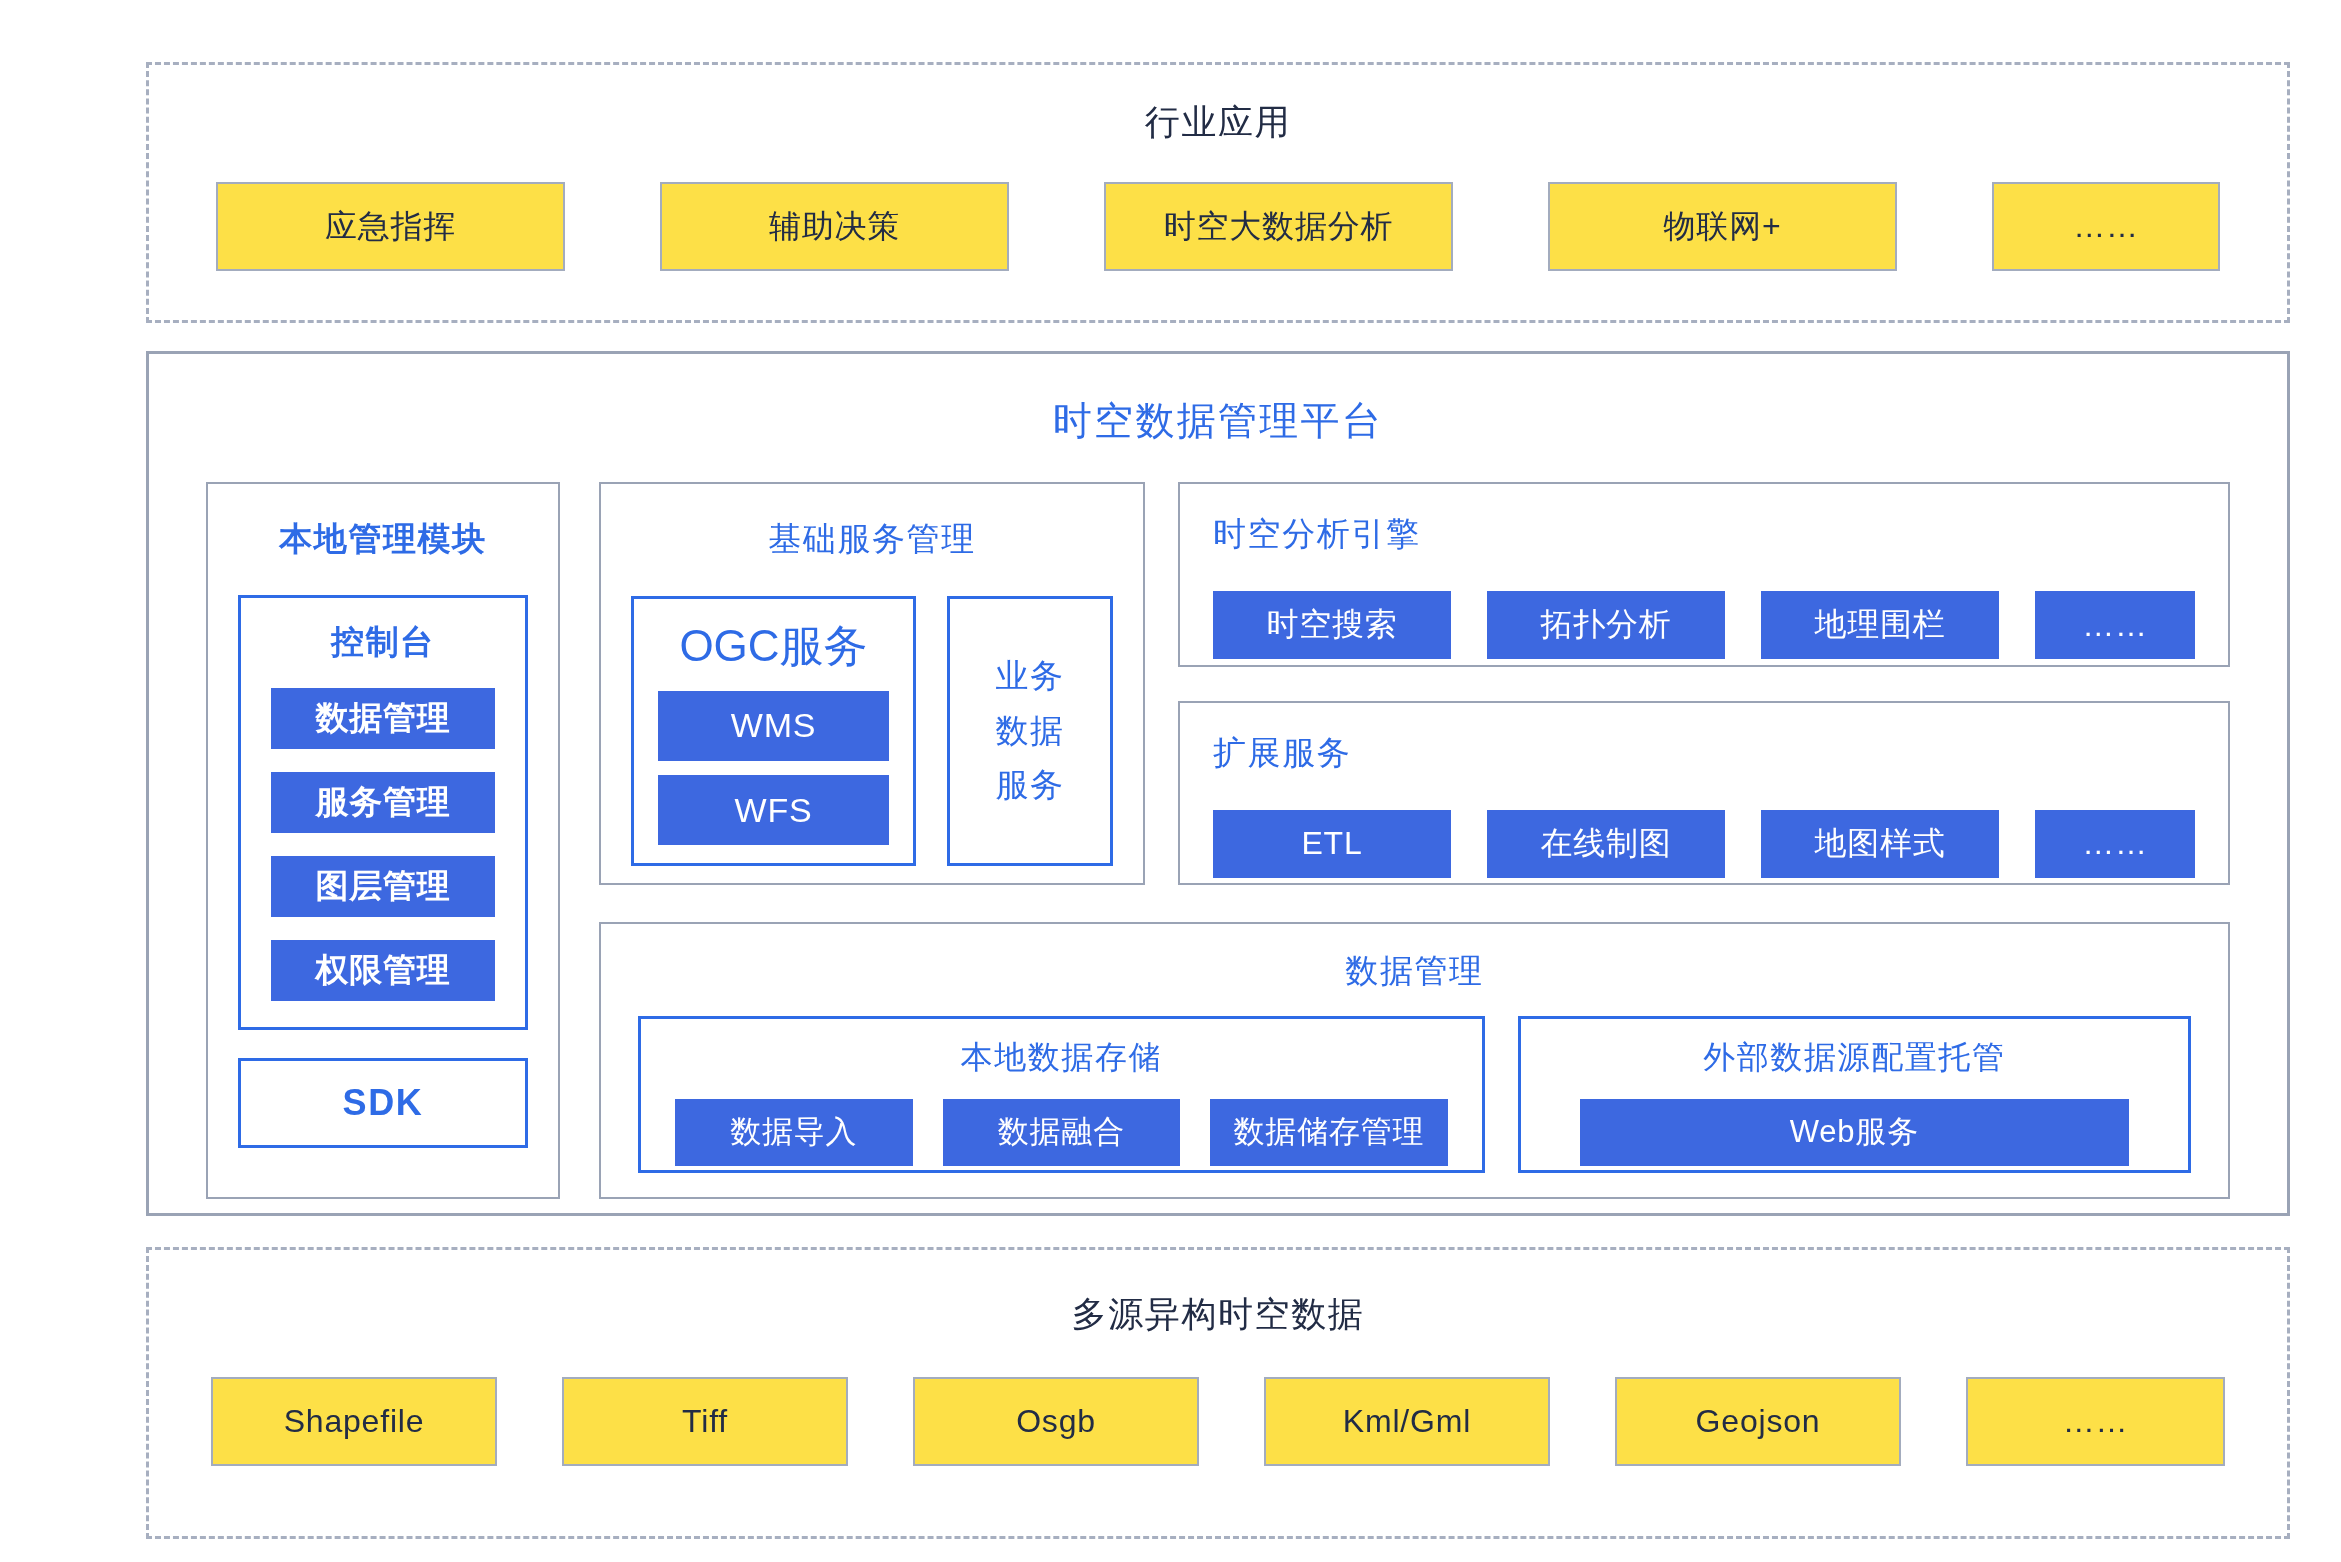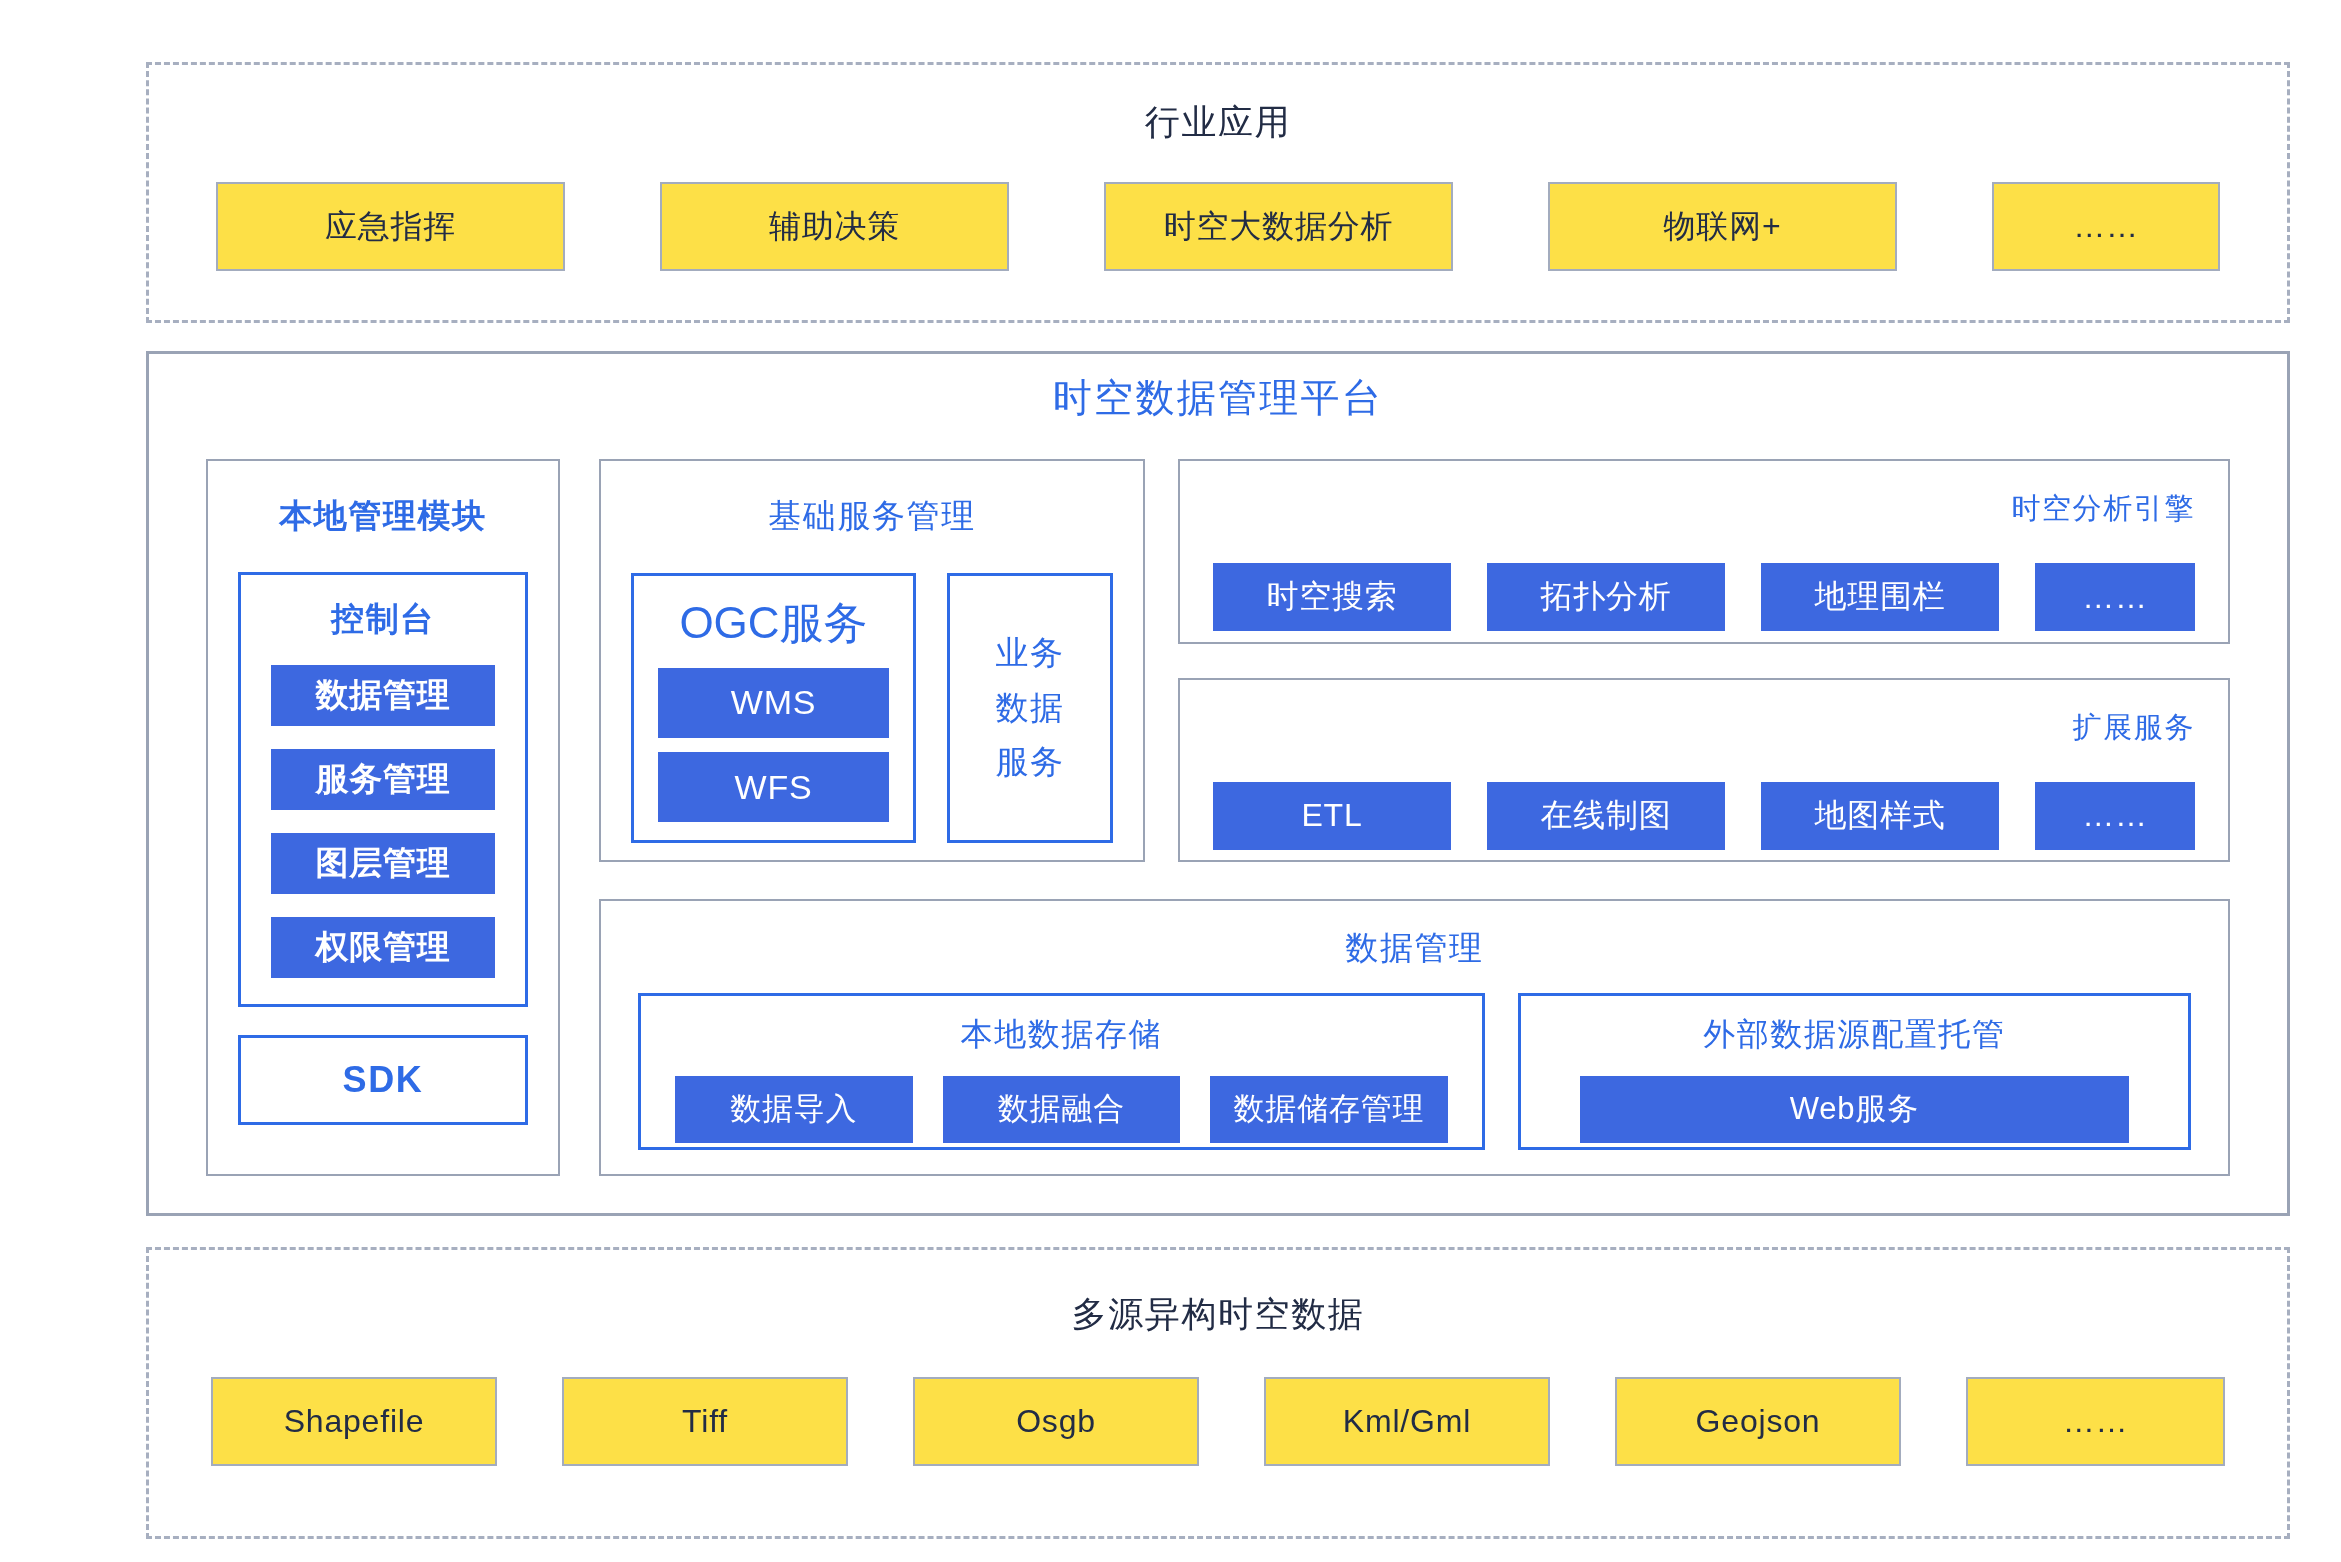--- a/index.html
+++ b/index.html
@@ -32,21 +32,21 @@
   #datasource .box-row{padding:0 62px;gap:65px;margin-top:39px;}
   .box{
     height:89px;border:2.3px solid #A3ACBE;background:#fde047;
     display:flex;align-items:center;justify-content:center;
     font-size:32px;color:var(--dark-text);letter-spacing:0.8px;flex:1;
   }
   #industry .box.narrow{flex:0 0 228px;}
   #datasource .box.narrow{flex:0 0 259px;}
 
   
-  #platform{top:351px;height:865px;padding:17px 57px 31px;}
+  #platform{top:351px;height:865px;padding:40px 57px 31px;}
   .platform-title{text-align:center;font-size:39px;color:var(--blue-text);letter-spacing:2.3px;}
   .grid{margin-top:34px;display:flex;gap:39px;height:717px;}
   .gray-module{border:2.3px solid var(--gray-border);background:#fff;}
 
   
   .left-module{flex:0 0 353px;padding:33px 30px;display:flex;flex-direction:column;align-items:center;font-weight:bold;}
   .module-title{font-size:33px;color:var(--blue-text);letter-spacing:1.6px;}
   .console{
     margin-top:33px;width:290px;height:435px;border:3.1px solid var(--blue-text);
     display:flex;flex-direction:column;align-items:center;padding:22px 0 26.5px;
@@ -75,21 +75,21 @@
   }
   .ogc-title{font-size:44px;color:var(--blue-text);}
   .ogc .btn{width:231px;height:70px;font-size:34px;}
   .biz{
     width:166px;border:3.1px solid var(--blue-text);
     display:flex;align-items:center;justify-content:center;text-align:center;
     font-size:33px;color:var(--blue-text);line-height:1.65;white-space:pre-line;letter-spacing:1.6px;
   }
   .engine-stack{flex:1;display:flex;flex-direction:column;gap:34px;}
   .engine{flex:1;padding:28px 33px 0;display:flex;flex-direction:column;}
-  .engine-title{text-align:right;font-size:29px;color:var(--blue-text);letter-spacing:1.6px;}
+  .engine-title{text-align:left;font-size:33px;color:var(--blue-text);letter-spacing:1.6px;}
   .engine-btns{margin-top:34px;display:flex;gap:36px;}
   .engine .btn{flex:1;height:68px;font-size:32px;}
   .engine .btn.narrow{flex:0 0 160px;}
 
   
   .data-mgmt{margin-top:37px;flex:1;padding:25px 37px 0;}
   .dm-title{text-align:center;font-size:33px;color:var(--blue-text);letter-spacing:1.6px;}
   .dm-row{margin-top:22px;display:flex;gap:33px;height:157px;}
   .dm-box{border:3.1px solid var(--blue-text);display:flex;flex-direction:column;align-items:center;padding:17px 0;}
   .dm-box.wide{flex:1.26;}

